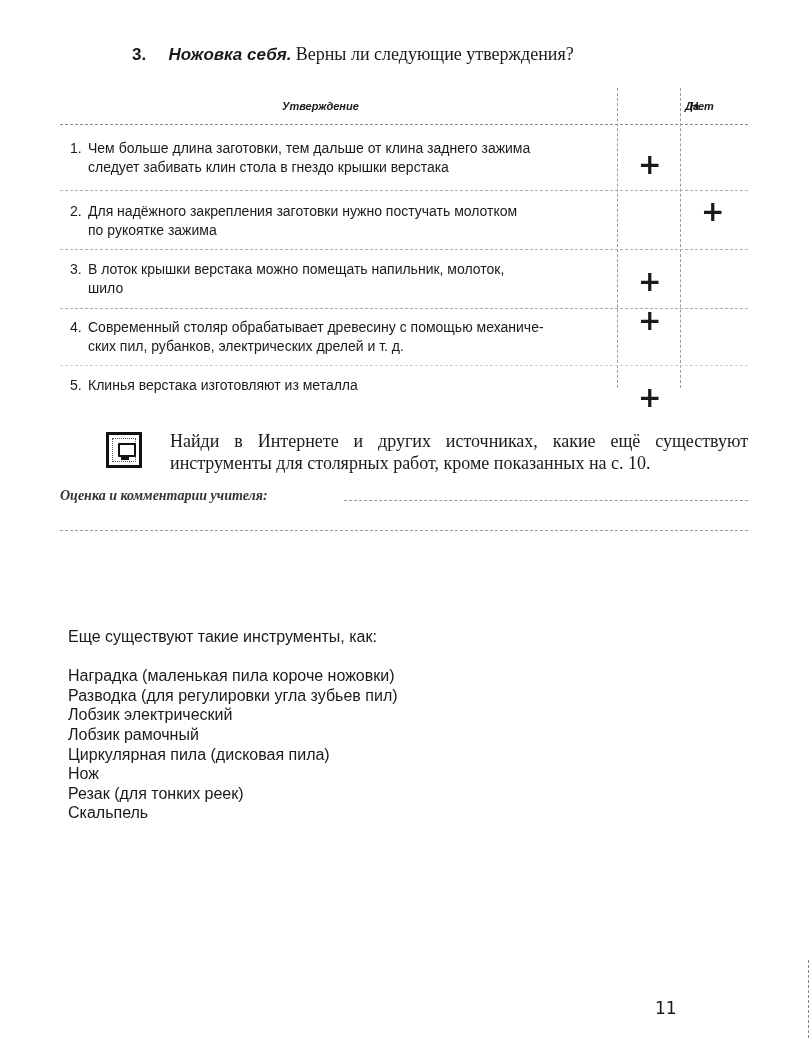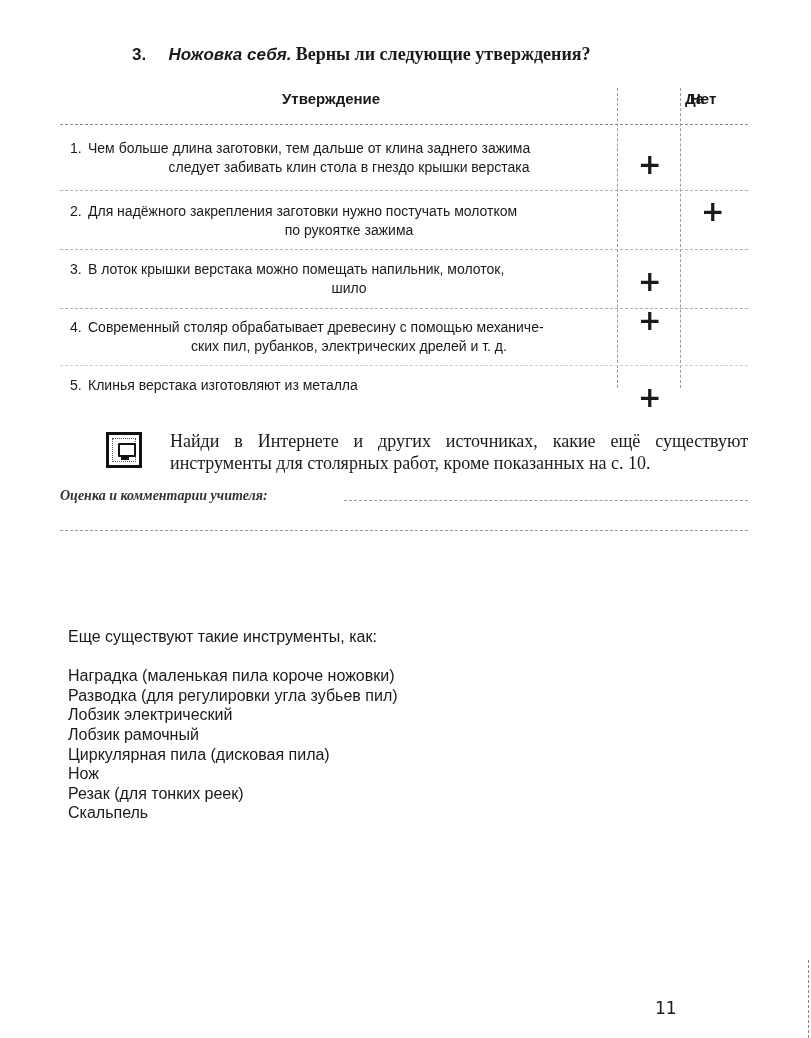--- a/index.html
+++ b/index.html
@@ -2,36 +2,36 @@
 <html><head>
   <meta charset="utf-8">
   <style>
     html, body { margin: 0; padding: 0; background: #ffffff; }
     body { width: 811px; height: 1038px; position: relative; overflow: hidden; color: #1a1a1a; }
     .page { position: absolute; left: 0; top: 0; width: 811px; height: 1038px; }
 
     .task-header { position: absolute; left: 132px; top: 44px; font-size: 17px; white-space: nowrap; }
     .task-num { font-family: "Liberation Sans", sans-serif; font-weight: bold; margin-right: 18px; }
     .task-lead { font-family: "Liberation Sans", sans-serif; font-weight: bold; font-style: italic; }
-    .task-question { font-family: "Liberation Serif", serif; font-size: 18px; font-weight: bold; }
+    .task-question { font-family: "Liberation Serif", serif; font-size: 18px; }
 
     .table { position: absolute; left: 60px; top: 88px; width: 688px; }
     .thead { position: relative; height: 36px; border-bottom: 1px dashed #8a8a8a; }
-    .th { position: absolute; top: 2px; font-family: "Liberation Sans", sans-serif; font-weight: bold; font-size: 15px; }
+    .th { position: absolute; top: 12px; font-family: "Liberation Sans", sans-serif; font-style: italic; font-weight: bold; font-size: 11px; }
     .th-stmt { left: 222px; }
     .th-yes { left: 577px; margin-left: 48px; }
     .th-no { left: 630px; }
     .vline { position: absolute; top: 88px; width: 0; border-left: 1px dashed #9a9a9a; }
     .v1 { left: 617px; height: 300px; }
     .v2 { left: 680px; height: 300px; }
 
     .row { position: absolute; left: 60px; width: 688px; }
     .row .stmt { position: absolute; left: 10px; top: 0; width: 540px; font-family: "Liberation Sans", sans-serif; font-size: 14px; line-height: 19px; }
     .row .stmt .n { display: inline-block; width: 18px; }
-    .row .stmt .cont { padding-left: 18px; display: block; text-align: center; }
+    .row .stmt .cont { padding-left: 18px; display: block; }
     .row .sep { position: absolute; left: 0; width: 688px; border-top: 1px dashed #b0b0b0; }
     .mark { position: absolute; font-family: "DejaVu Sans", sans-serif; font-size: 28px; font-weight: bold; line-height: 28px; }
 
     .internet { position: absolute; left: 106px; top: 430px; width: 660px; }
     .internet-icon { position: absolute; left: 0; top: 2px; width: 36px; height: 36px; border: 3px solid #111; box-sizing: border-box; }
     .internet-icon .inner { position: absolute; left: 3px; top: 3px; right: 3px; bottom: 3px; border: 1px dotted #555; }
     .internet-icon .screen { position: absolute; left: 9px; top: 8px; width: 14px; height: 10px; border: 2px solid #111; border-radius: 1px; }
     .internet-icon .base { position: absolute; left: 12px; top: 22px; width: 8px; height: 3px; background: #111; }
     .internet-text { position: absolute; left: 64px; top: 0; width: 578px; font-family: "Liberation Serif", serif; font-size: 18px; line-height: 22px; text-align: justify; text-align-last: left; }
 

